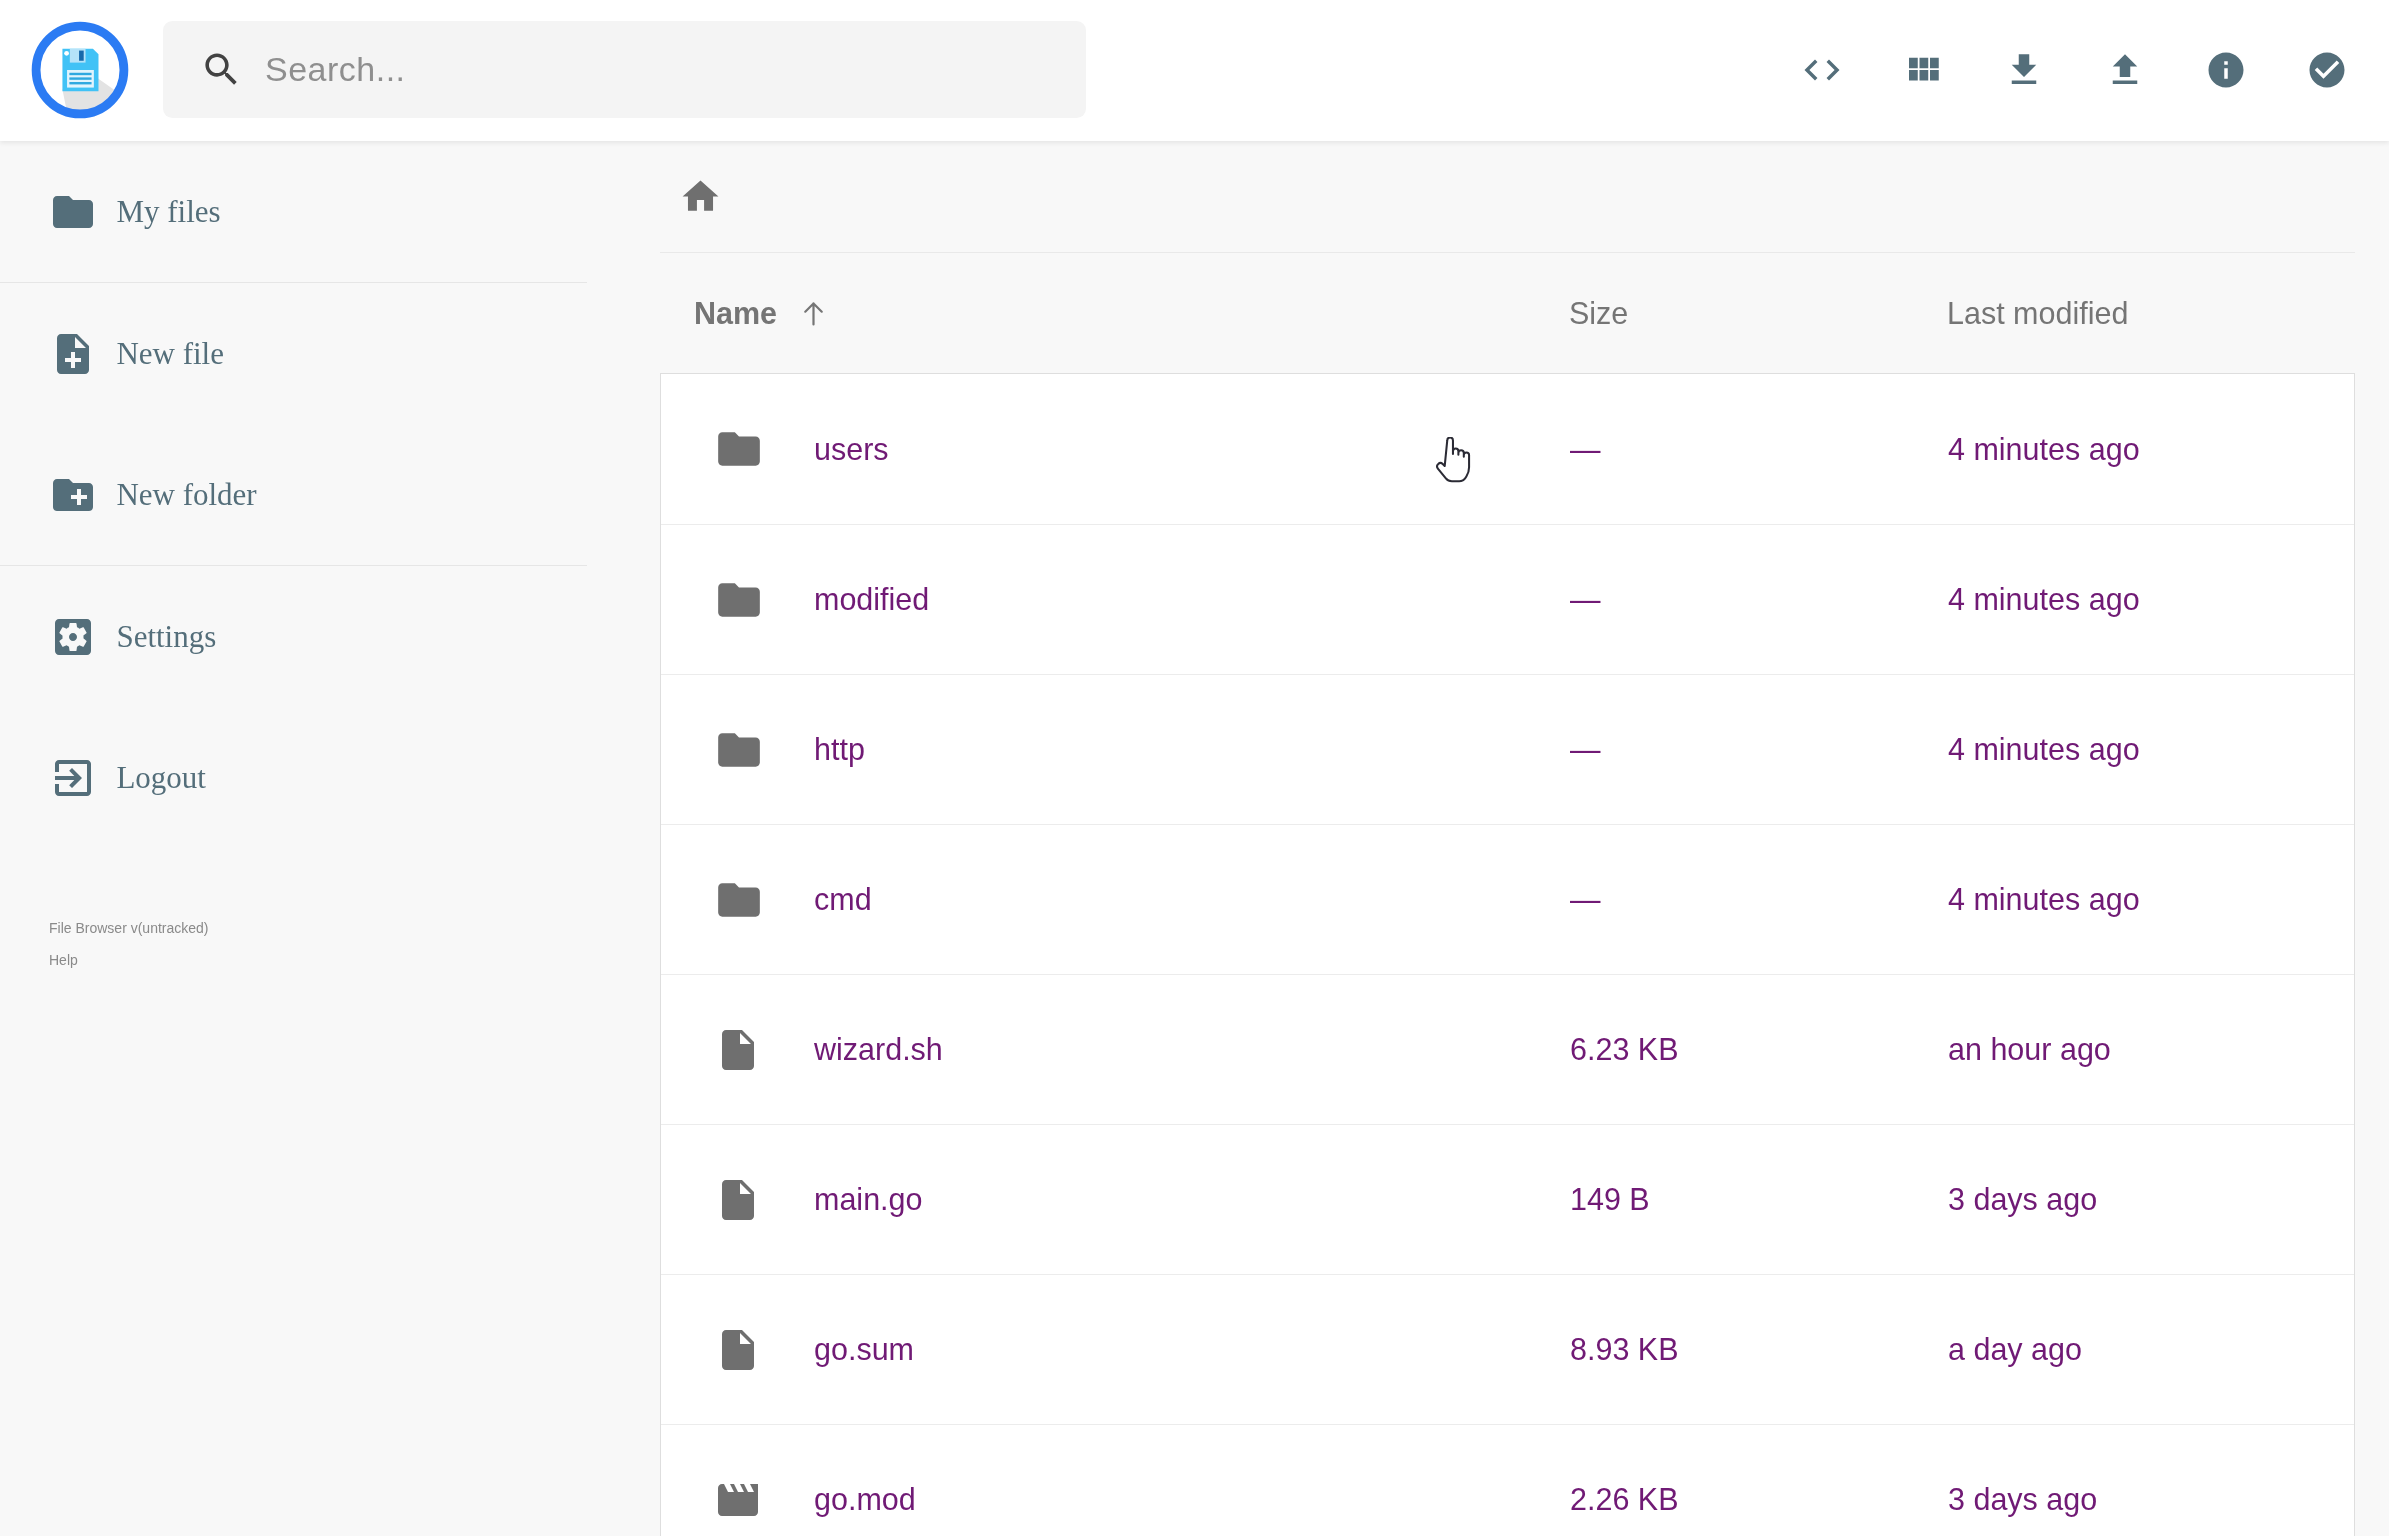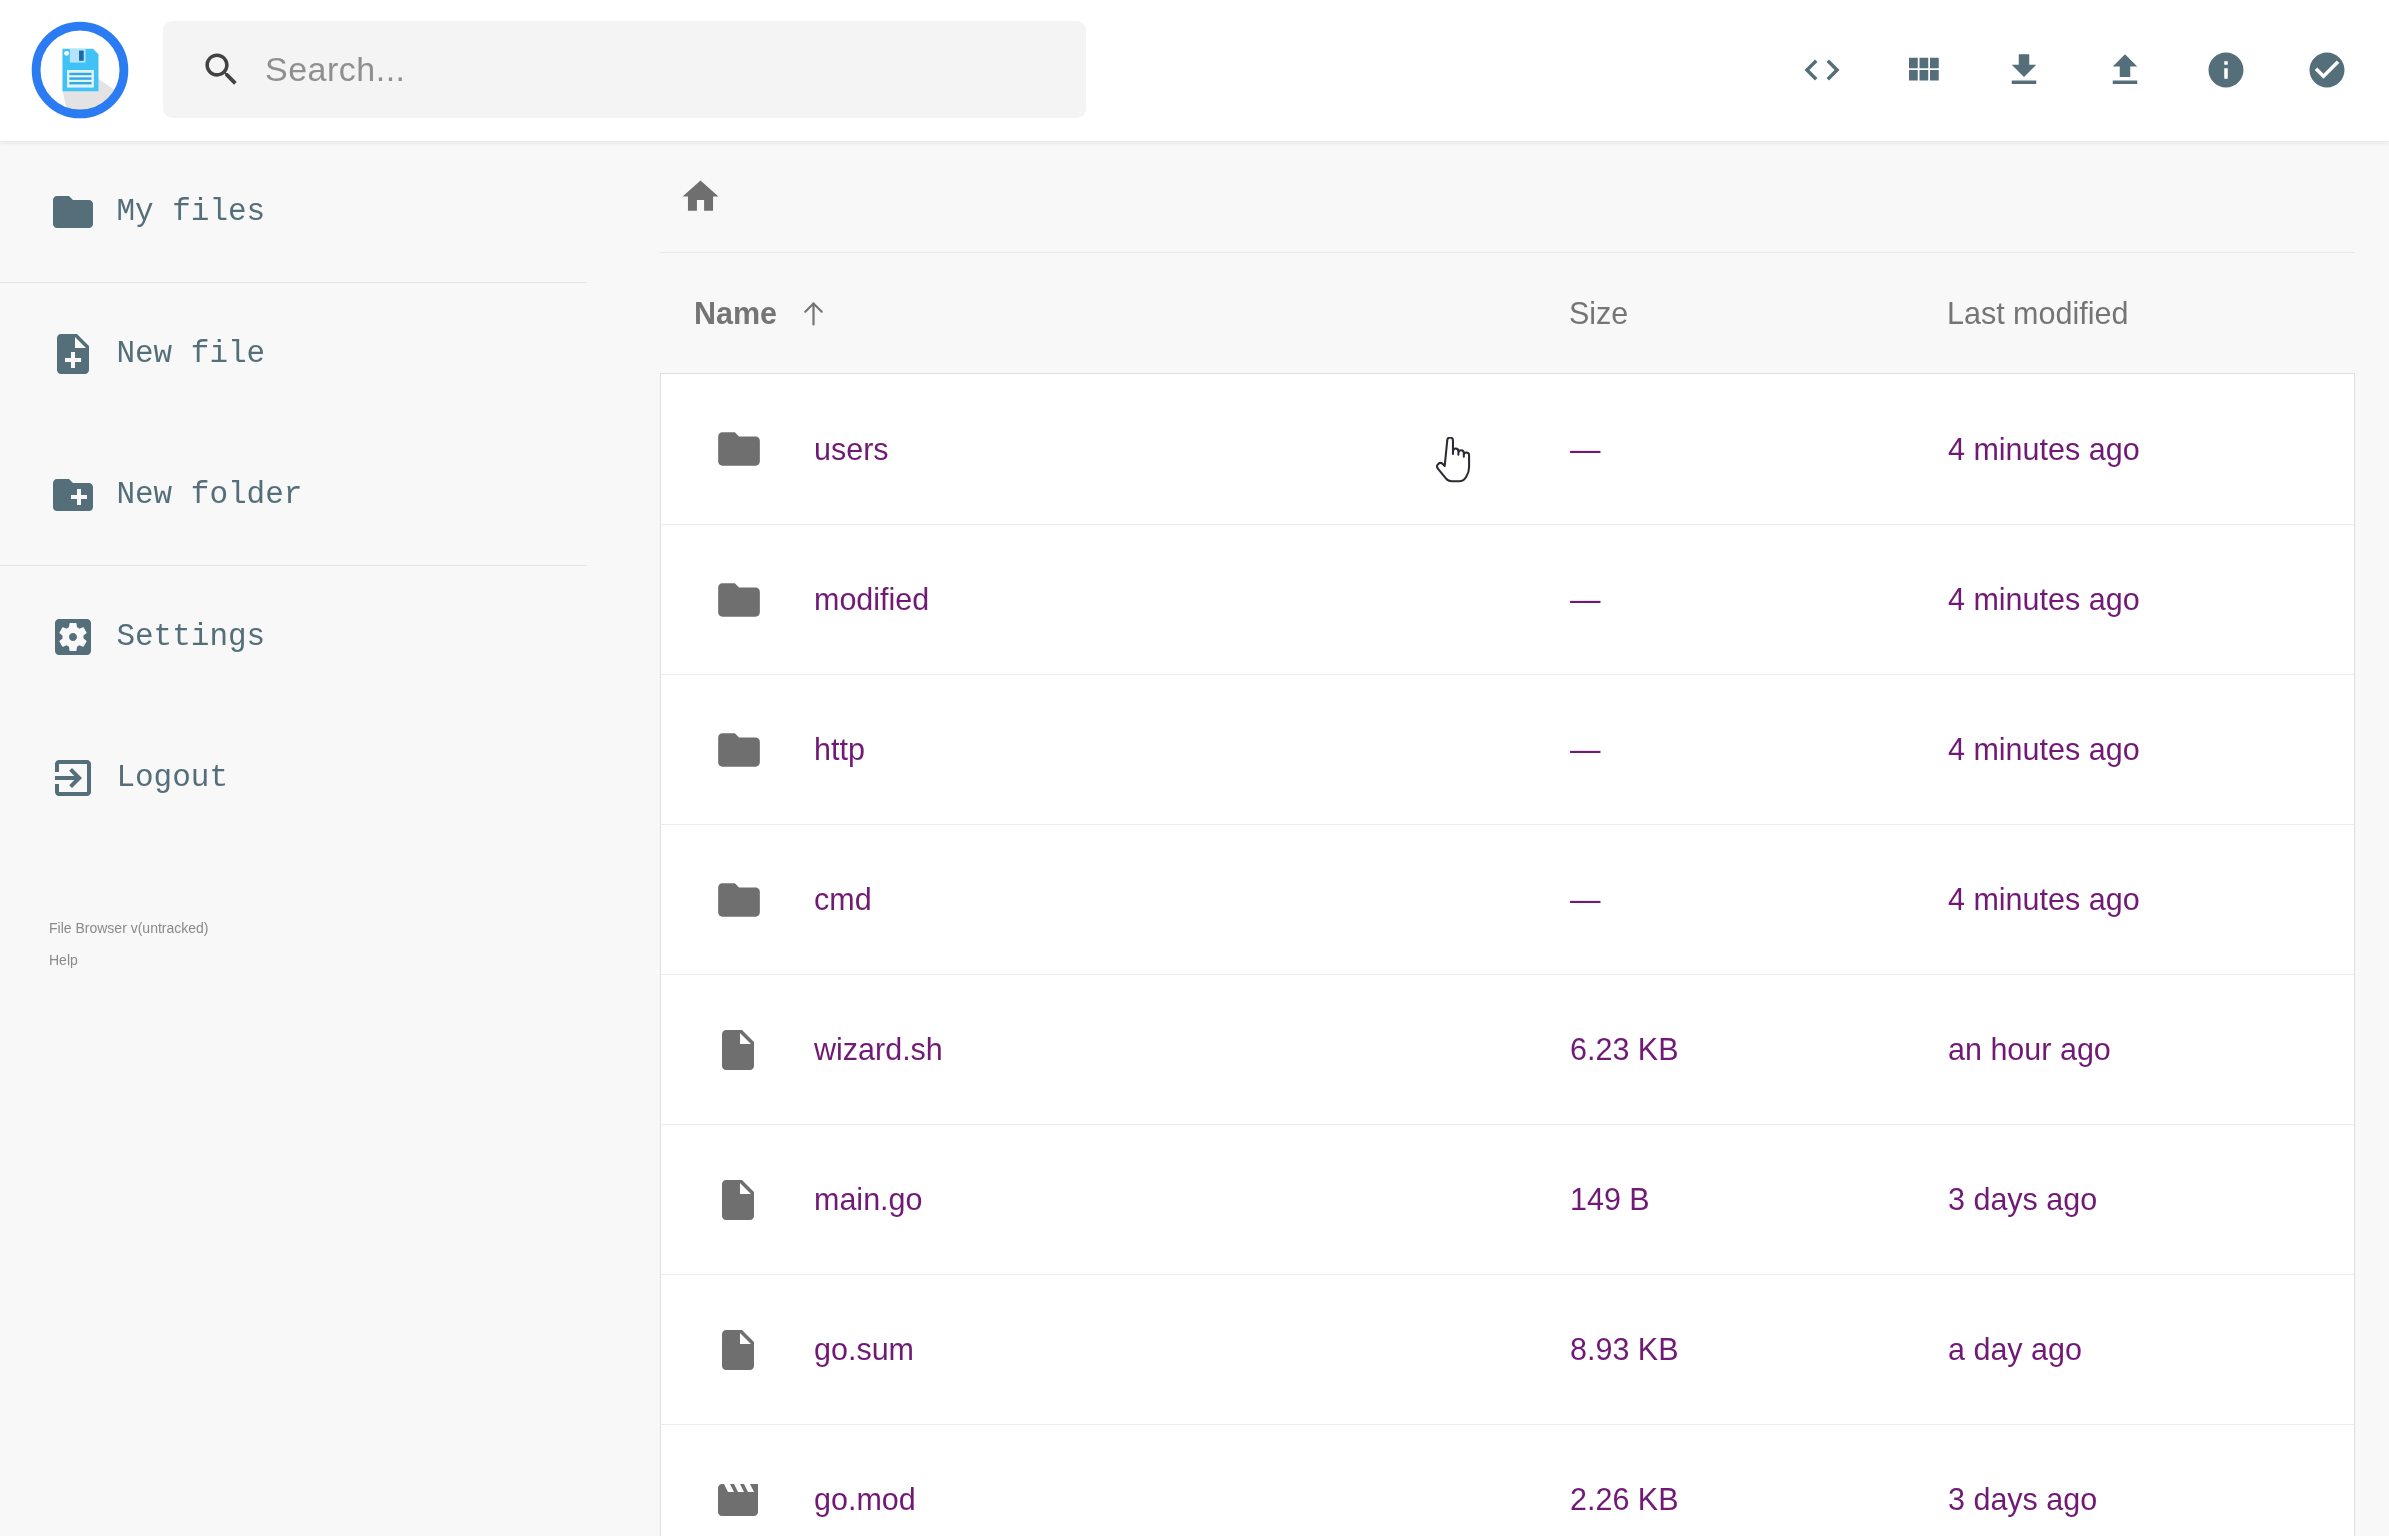--- a/index.html
+++ b/index.html
@@ -43,21 +43,21 @@
 
   
   .sidebar {
     position:absolute; left:0; top:141px; width:587px; bottom:0;
   }
   .side-item {
     height:141px; width:100%;
     display:flex; align-items:center;
     padding-left:49px;
     background:transparent; border:none; cursor:pointer;
-    color:#546E7A; font-size:31px; font-family:Liberation Mono, monospace;
+    color:#546E7A; font-size:31px; font-family:Liberation Serif, serif;
     text-align:left;
   }
   .side-item svg { width:48px; height:48px; fill:#546E7A; margin-right:19.4px; flex:0 0 auto; }
   .side-divider { border:none; border-top:0.9px solid #e6e6e6; width:100%; }
   .side-footer {
     position:absolute; left:49px; top:771px;
     font-size:14px; color:#8a8a8a; line-height:32px;
   }
   .side-footer .help { cursor:pointer; display:inline-block; }
 

